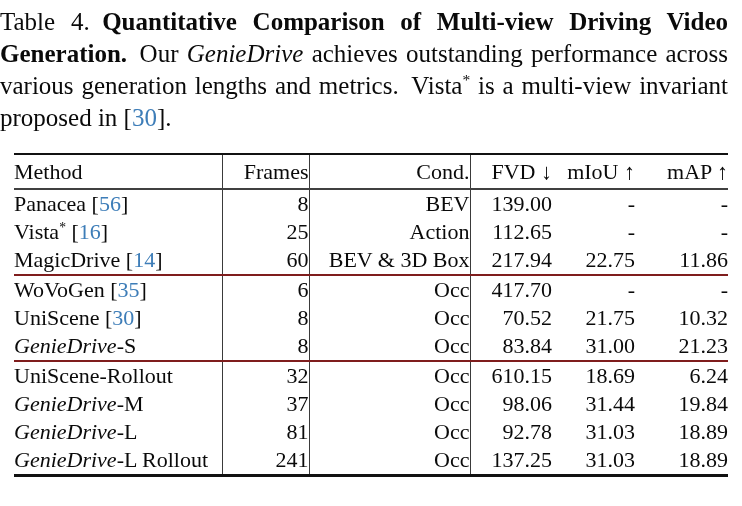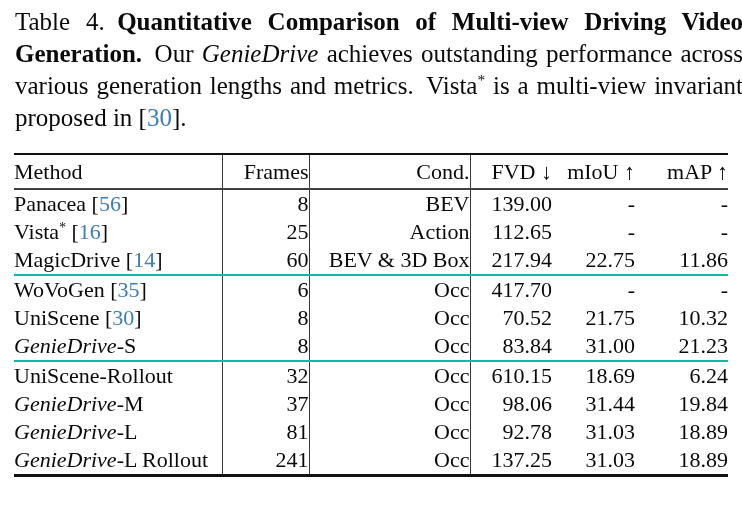--- a/index.html
+++ b/index.html
@@ -6,21 +6,21 @@
     margin: 0;
     padding: 0;
     background: #ffffff;
     width: 742px;
     height: 506px;
     overflow: hidden;
     font-family: "Liberation Serif", serif;
     color: #0a0a0a;
   }
   .caption {
-    margin: 6px 7px 0 15px;
+    margin: 6px 7px 0 0;
     width: 728px;
     font-size: 25px;
     line-height: 32px;
     text-align: justify;
   }
   .s-n { font-style: normal; }
   .s-b { font-weight: bold; }
   .s-i { font-style: italic; }
   .s-c { color: #3d7db8; }
   sup.s-sup, .s-sup {
@@ -53,21 +53,21 @@
   .results tbody td {
     height: 28px;
     line-height: 28px;
   }
   .col-method {
     text-align: left;
     padding-left: 14px;
   }
   .center { text-align: right; }
   .vline { border-right: 1.5px solid #3a3a3a; }
-  tr.gs th, tr.gs td { border-top: 2px solid #14b8a6; }
+  tr.gs th, tr.gs td { border-top: 2px solid #7f1d1d; }
   .bold { font-weight: bold; }
 </style>
 </head>
 <body>
 
 <figure style="margin:0">
   <p class="caption" id="caption"><span class="s-n">Table 4. </span><span class="s-b">Quantitative Comparison of Multi-view Driving Video Generation.</span><span class="s-n"> Our </span><span class="s-i">GenieDrive</span><span class="s-n"> achieves outstanding performance across various generation lengths and metrics. Vista</span><sup class="s-sup">*</sup><span class="s-n"> is a multi-view invariant proposed in [</span><span class="s-c">30</span><span class="s-n">].</span></p>
   <table class="results" id="results-table">
     <colgroup>
       <col style="width:208px">

